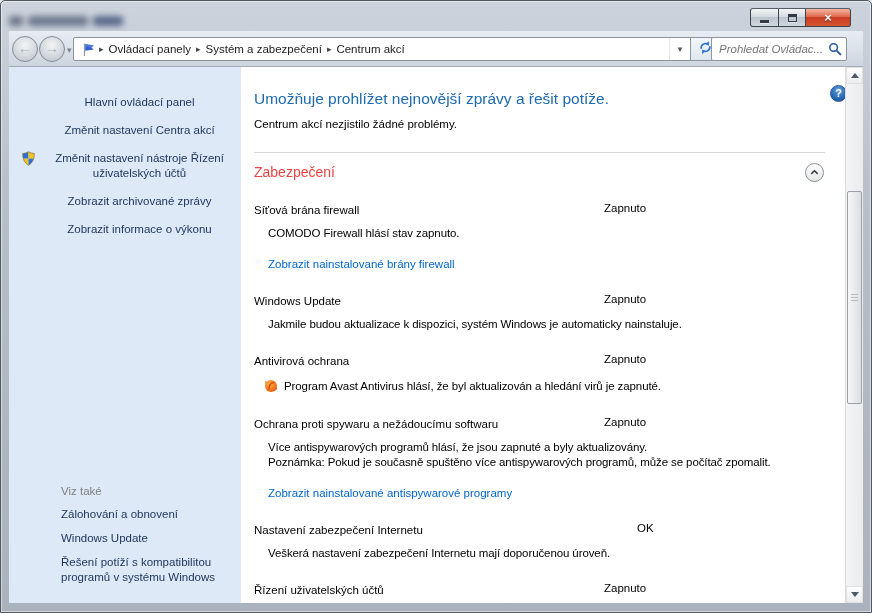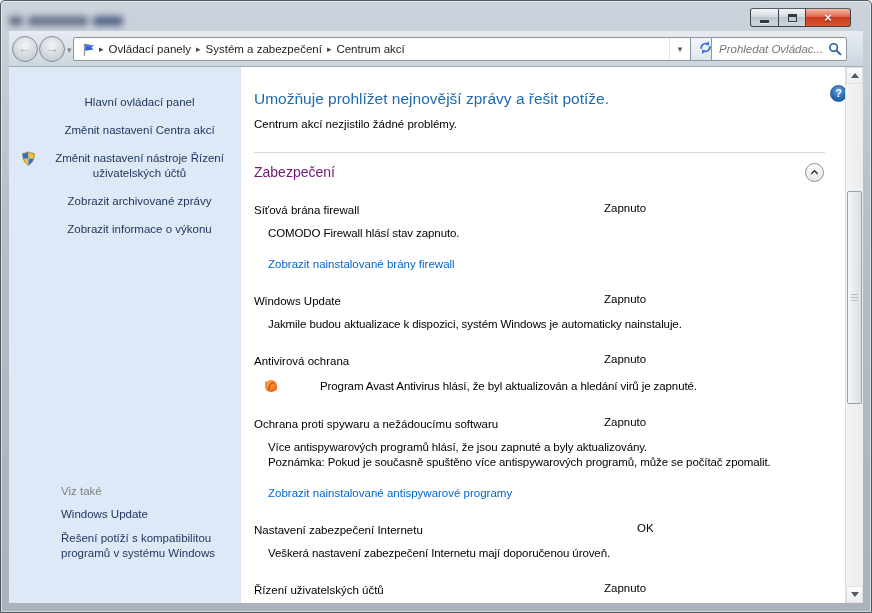--- a/index.html
+++ b/index.html
@@ -59,35 +59,35 @@
   .see-also{position:absolute;left:52px;top:418px;width:185px;}
   .see-hdr{font-size:11.5px;color:#808080;margin-bottom:10px;}
   .see-link{display:block;font-size:11.5px;line-height:15px;color:#21375e;margin-bottom:9px;cursor:pointer;text-decoration:none;}
   
   .main{position:absolute;left:232px;right:18px;top:0;bottom:0;background:#fff;overflow:hidden;}
   .content{padding:22px 20px 0 13px;}
   .page-title{font-size:15.5px;line-height:19px;color:#1d6ab0;}
   .page-sub{font-size:11.5px;line-height:15px;color:#000;margin-top:9px;}
   .hr{border-top:1px solid #d8d8d8;margin-top:20px;}
   .sec-hdr-row{position:relative;margin-top:10px;height:24px;}
-  .sec-hdr{font-size:14px;line-height:18px;color:#701a75;}
+  .sec-hdr{font-size:14px;line-height:18px;color:#ef4444;}
   .collapse-btn{position:absolute;right:1px;top:0;width:19px;height:19px;border-radius:50%;
                 border:1px solid #8e9297;box-sizing:border-box;cursor:pointer;
                 background:linear-gradient(180deg,#fdfdfd,#e4e6e8);display:flex;align-items:center;justify-content:center;}
   .sec-list{margin-top:14px;}
   .sec-item{margin-bottom:20px;}
   .head{position:relative;line-height:15px;margin-bottom:8px;}
   .lbl{font-size:11.5px;color:#000;white-space:nowrap;}
   .st{position:absolute;left:350px;top:0;font-size:11.5px;color:#000;}
   .st.ok{left:383px;}
   .desc{margin-left:14px;font-size:11.5px;line-height:15px;color:#000;white-space:nowrap;letter-spacing:-.1px;}
   .desc + .lnk{margin-top:8px;}
   .head + .desc{margin-bottom:0;}
   .desc.gap{margin-bottom:8px;}
-  .icon-desc{margin-left:9px;display:flex;align-items:center;height:18px;gap:36px;}
+  .icon-desc{margin-left:9px;display:flex;align-items:center;height:18px;}
   .icon-desc .avast{margin-right:5px;display:flex;}
   .lnk{display:inline-block;margin-left:14px;font-size:11.5px;line-height:15px;color:#0066cc;cursor:pointer;text-decoration:none;}
   .help-btn{position:absolute;right:16px;top:18px;width:17px;height:17px;border-radius:50%;cursor:pointer;
             background:radial-gradient(circle at 50% 30%,#6aa4dd 0%,#2a6db8 55%,#174f91 100%);
             border:1px solid #24movie5a96;border:1px solid #2a5a96;box-sizing:border-box;
             color:#fff;font-weight:bold;font-size:11px;text-align:center;line-height:15px;}
   
   .scrollbar{position:absolute;right:0;top:0;bottom:0;width:18px;background:linear-gradient(90deg,#f3f4f5,#ebecee);border-left:1px solid #dcdcdc;box-sizing:border-box;}
   .sc-btn{position:absolute;left:0;right:0;height:17px;display:flex;align-items:center;justify-content:center;background:linear-gradient(180deg,#fdfdfd,#ebedef);border:1px solid #dfe0e2;box-sizing:border-box;cursor:pointer;}
   .sc-up{top:0}.sc-down{bottom:0}
@@ -191,20 +191,21 @@
               <path d="M8 0.8 C10 2.1 12.6 2.6 14.2 2.6 C14.2 8 12.6 12.6 8 15.2 C3.4 12.6 1.8 8 1.8 2.6 C3.4 2.6 6 2.1 8 0.8 Z" fill="none" stroke="#8a7a33" stroke-width="0.8"></path>
             </svg>
           </span>
           <span>Změnit nastavení nástroje Řízení uživatelských účtů</span>
         </a>
         <a class="side-link">Zobrazit archivované zprávy</a>
         <a class="side-link">Zobrazit informace o výkonu</a>
       </div>
       <div class="see-also">
         <div class="see-hdr">Viz také</div>
+        <a class="see-link">Zálohování a obnovení</a>
         <a class="see-link">Windows Update</a>
         <a class="see-link">Řešení potíží s kompatibilitou programů v systému Windows</a>
       </div>
     </div>
 
     <div class="main">
       <div class="content">
         <div class="page-title">Umožňuje prohlížet nejnovější zprávy a řešit potíže.</div>
         <div class="page-sub">Centrum akcí nezjistilo žádné problémy.</div>
         <div class="hr"></div>

